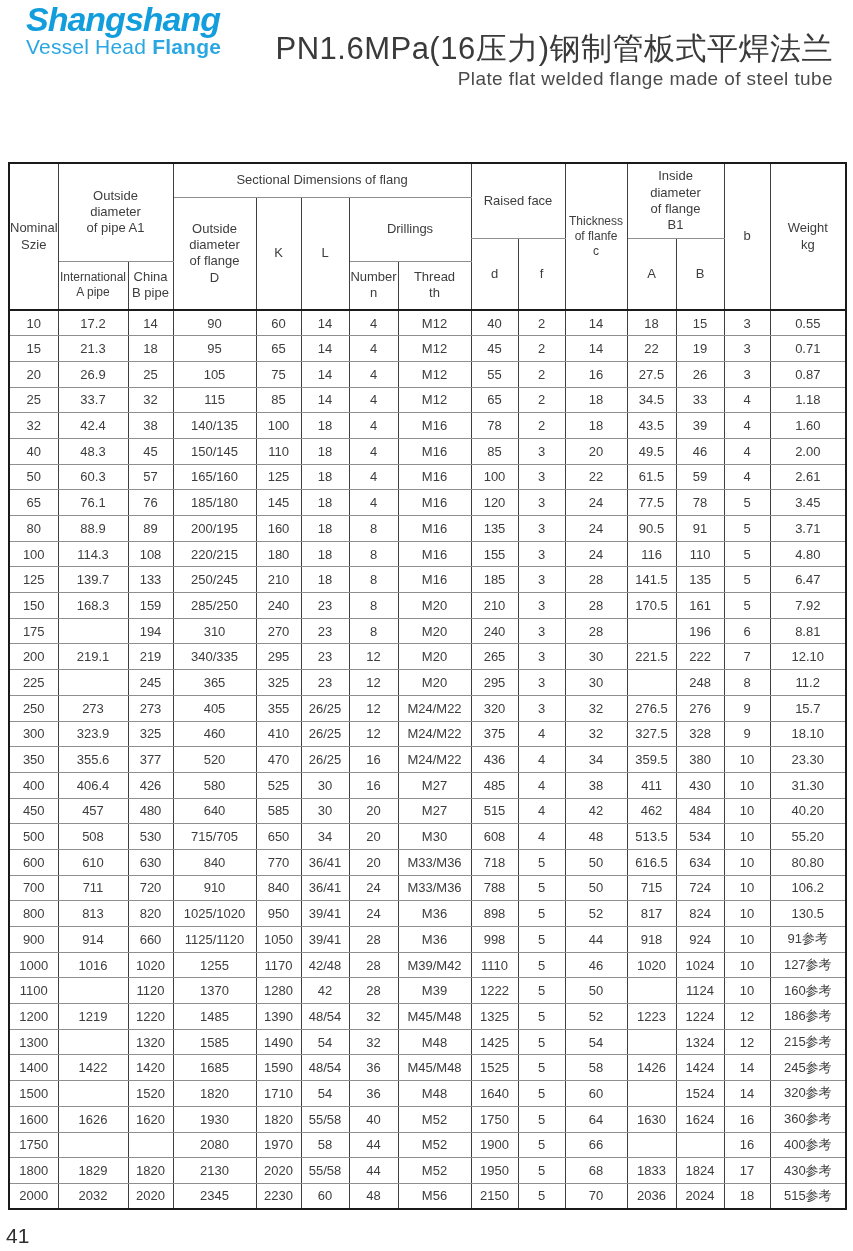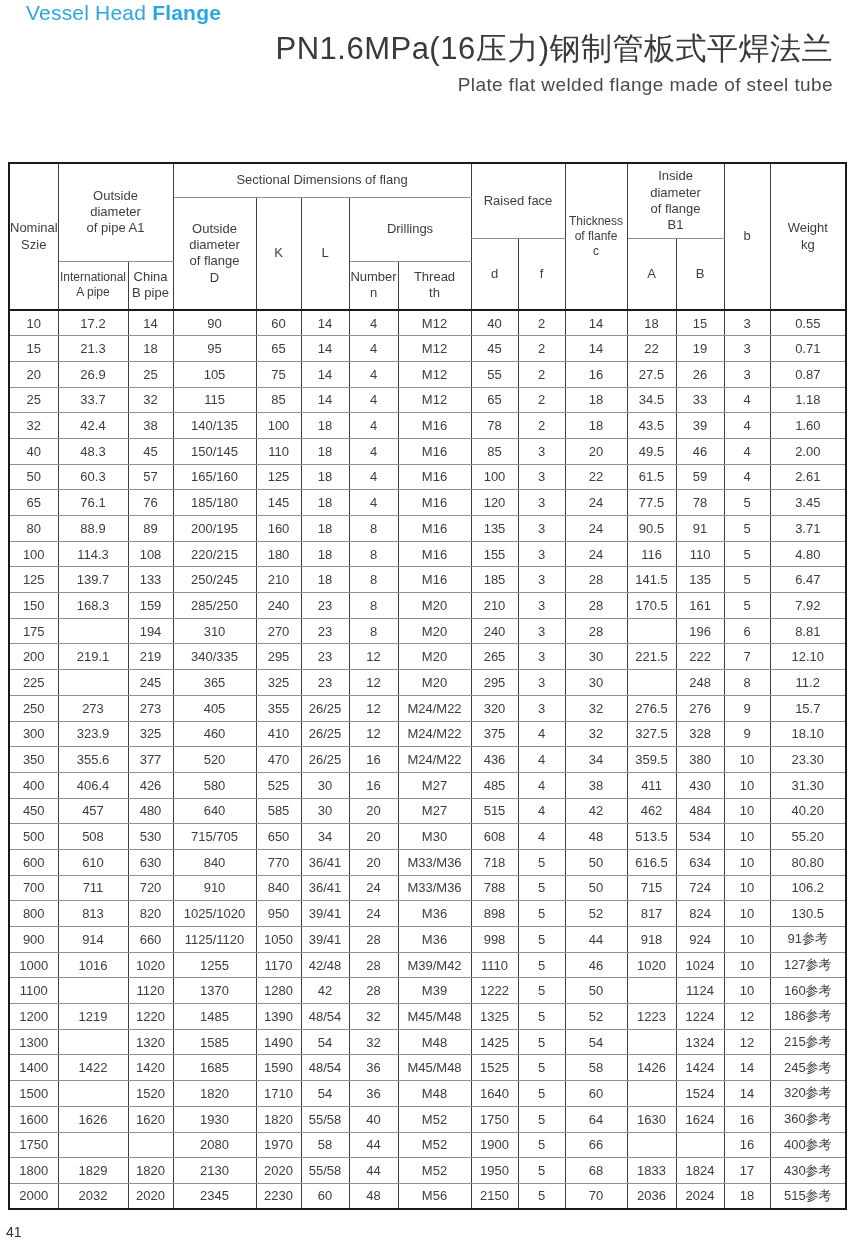--- a/index.html
+++ b/index.html
@@ -49,21 +49,21 @@
     font-size: 31px;
     font-weight: normal;
     color: #3a3a3a;
     letter-spacing: 0.5px;
     line-height: 1.2;
   }
   .subtitle {
     font-size: 19px;
     color: #4b4b4b;
     letter-spacing: 0.4px;
-    margin-top: 7px;
+    margin-top: 1px;
   }
 
   
   table.spec {
     position: absolute;
     left: 8px;
     top: 162px;
     width: 837px;
     border-collapse: collapse;
     table-layout: fixed;
@@ -96,30 +96,31 @@
     border: 1px solid;
     border-color: #8f8f8f #3f3f3f;
     white-space: nowrap;
   }
   .spec tbody tr:first-child td { border-top: 2px solid #1a1a1a; }
 
   .page-num {
     position: absolute;
     left: 6px;
     top: 1224px;
-    font-size: 14px;
+    font-size: 21px;
     color: #2e2e2e;
   }
 </style>
 </head>
 <body>
 
 <div class="page">
 
   <div class="logo">
+    <div class="logo-main">Shangshang</div>
     <div class="logo-sub"><span>Vessel Head</span> <span class="bold">Flange</span></div>
   </div>
 
   <div class="titles">
     <h1 class="title">PN1.6MPa(16压力)钢制管板式平焊法兰</h1>
     <div class="subtitle">Plate flat welded flange made of steel tube</div>
   </div>
 
   <table class="spec">
     <colgroup>

